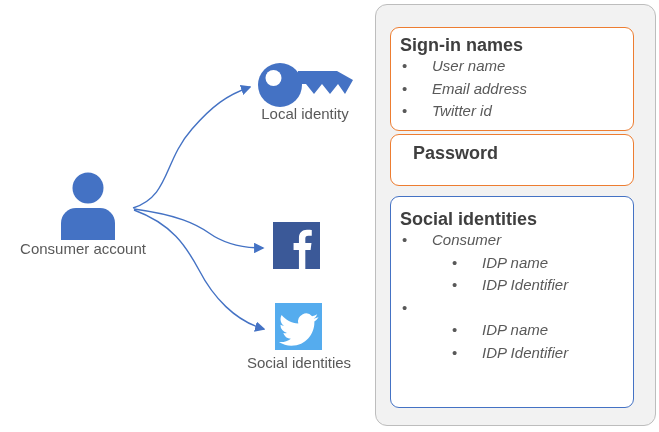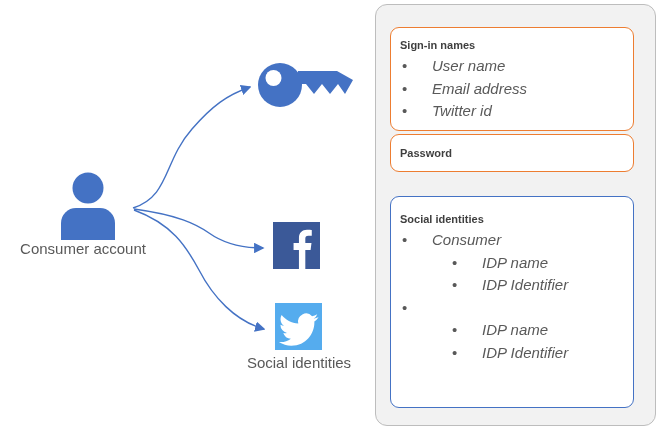--- a/index.html
+++ b/index.html
@@ -13,24 +13,24 @@
   .fb-icon{position:absolute;left:273px;top:222px;}
   .tw-icon{position:absolute;left:275px;top:303px;}
 
   .outer-panel{position:absolute;left:375px;top:4px;width:281px;height:422px;
     background:#F2F2F2;border:1px solid #BDBDBD;border-radius:12px;box-sizing:border-box;}
 
   .box{position:absolute;background:#ffffff;border-radius:9px;box-sizing:border-box;}
   .box.orange{border:1.5px solid #ED7D31;}
   .box.blue{border:1.5px solid #4472C4;}
   .box-signin{left:390px;top:27px;width:244px;height:104px;padding:7px 8px 0 9px;}
-  .box-password{left:390px;top:134px;width:244px;height:38px;padding:8px 8px 0 9px;}
+  .box-password{left:390px;top:134px;width:244px;height:52px;padding:8px 8px 0 22px;}
   .box-social{left:390px;top:196px;width:244px;height:212px;padding:12px 8px 0 9px;}
 
-  .box-title{font-size:11px;font-weight:bold;color:#3F3F3F;line-height:20px;}
+  .box-title{font-size:18px;font-weight:bold;color:#3F3F3F;line-height:20px;}
   .li{display:flex;font-size:15px;color:#595959;line-height:22.5px;}
   .li .bullet{flex:0 0 auto;}
   .li.l1 .bullet{width:30px;padding-left:2px;}
   .li.l2 .bullet{width:30px;margin-left:52px;}
   .li .txt{flex:1 1 auto;font-style:italic;}
 </style>
 </head>
 <body>
 
 <div class="stage">
@@ -50,20 +50,21 @@
     <circle cx="33" cy="16" r="15.5" fill="#4472C4"></circle>
     <path d="M6 68 V51 a15 15 0 0 1 15 -15 h24 a15 15 0 0 1 15 15 v17 z" fill="#4472C4"></path>
   </svg>
   <div class="node-label" style="left:2px;top:240px;width:162px;">Consumer account</div>
 
   <svg class="key-icon" width="95" height="47" viewBox="0 0 95 47">
     <circle cx="22" cy="24" r="22" fill="#4472C4"></circle>
     <circle cx="15.5" cy="17" r="8" fill="#ffffff"></circle>
     <path d="M40 10 L79 10 L95 19 L87 33 L80 23 L72 33 L64 23 L56 33 L48 23 L40 23 Z" fill="#4472C4"></path>
   </svg>
+  <div class="node-label" style="left:250px;top:105px;width:110px;">Local identity</div>
 
   <svg class="fb-icon" width="47" height="47" viewBox="0 0 48 48">
     <rect width="48" height="48" fill="#3B5998"></rect>
     <path fill="#ffffff" d="M26.5 48 V28.5 h-5.5 v-7 h5.5 v-5.3 c0-5.4 3.3-8.4 8.2-8.4 2.3 0 4.3.2 4.9.3 v5.9 h-3.5 c-2.4 0-3.1 1.2-3.1 3.1 v4.4 h6.3 l-.9 7 h-5.4 V48 z"></path>
   </svg>
 
   <svg class="tw-icon" width="47" height="47" viewBox="0 0 48 48">
     <rect width="48" height="48" fill="#55ACEE"></rect>
     <g transform="translate(4,7) scale(1.68)">
       <path fill="#ffffff" d="M23.953 4.57a10 10 0 0 1-2.825.775 4.958 4.958 0 0 0 2.163-2.723 9.99 9.99 0 0 1-3.127 1.195 4.92 4.92 0 0 0-8.384 4.482C7.69 8.095 4.067 6.13 1.64 3.162a4.822 4.822 0 0 0-.666 2.475c0 1.71.87 3.213 2.188 4.096a4.904 4.904 0 0 1-2.228-.616v.06a4.923 4.923 0 0 0 3.946 4.827 4.996 4.996 0 0 1-2.212.085 4.936 4.936 0 0 0 4.604 3.417 9.867 9.867 0 0 1-6.102 2.105c-.39 0-.779-.023-1.17-.067a13.995 13.995 0 0 0 7.557 2.209c9.053 0 13.998-7.496 13.998-13.985 0-.21 0-.42-.015-.63A9.935 9.935 0 0 0 24 4.59z"></path>

